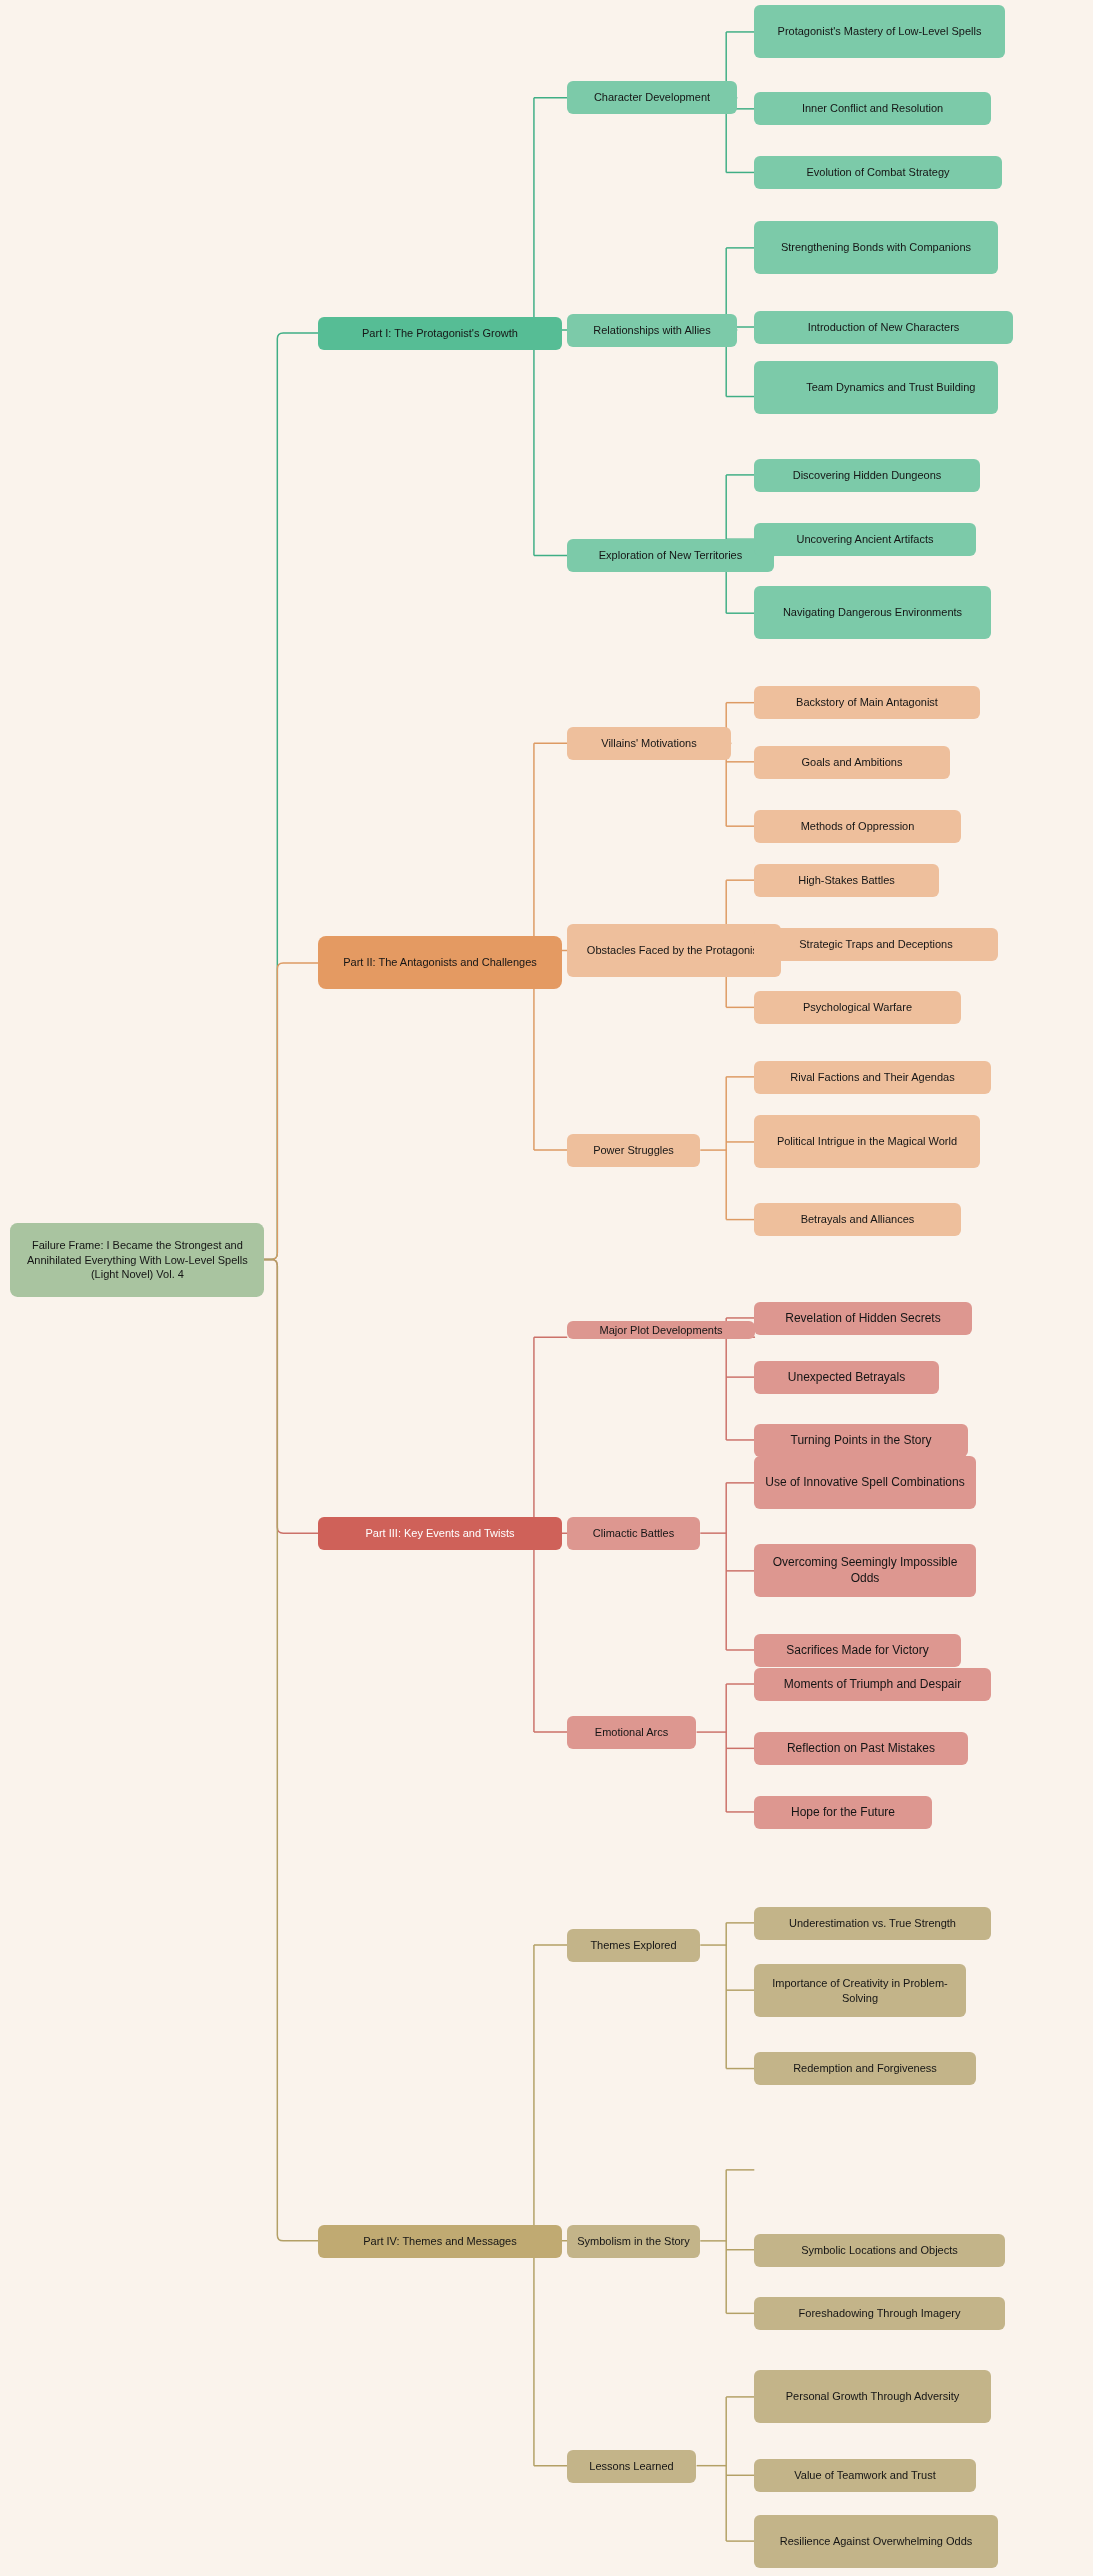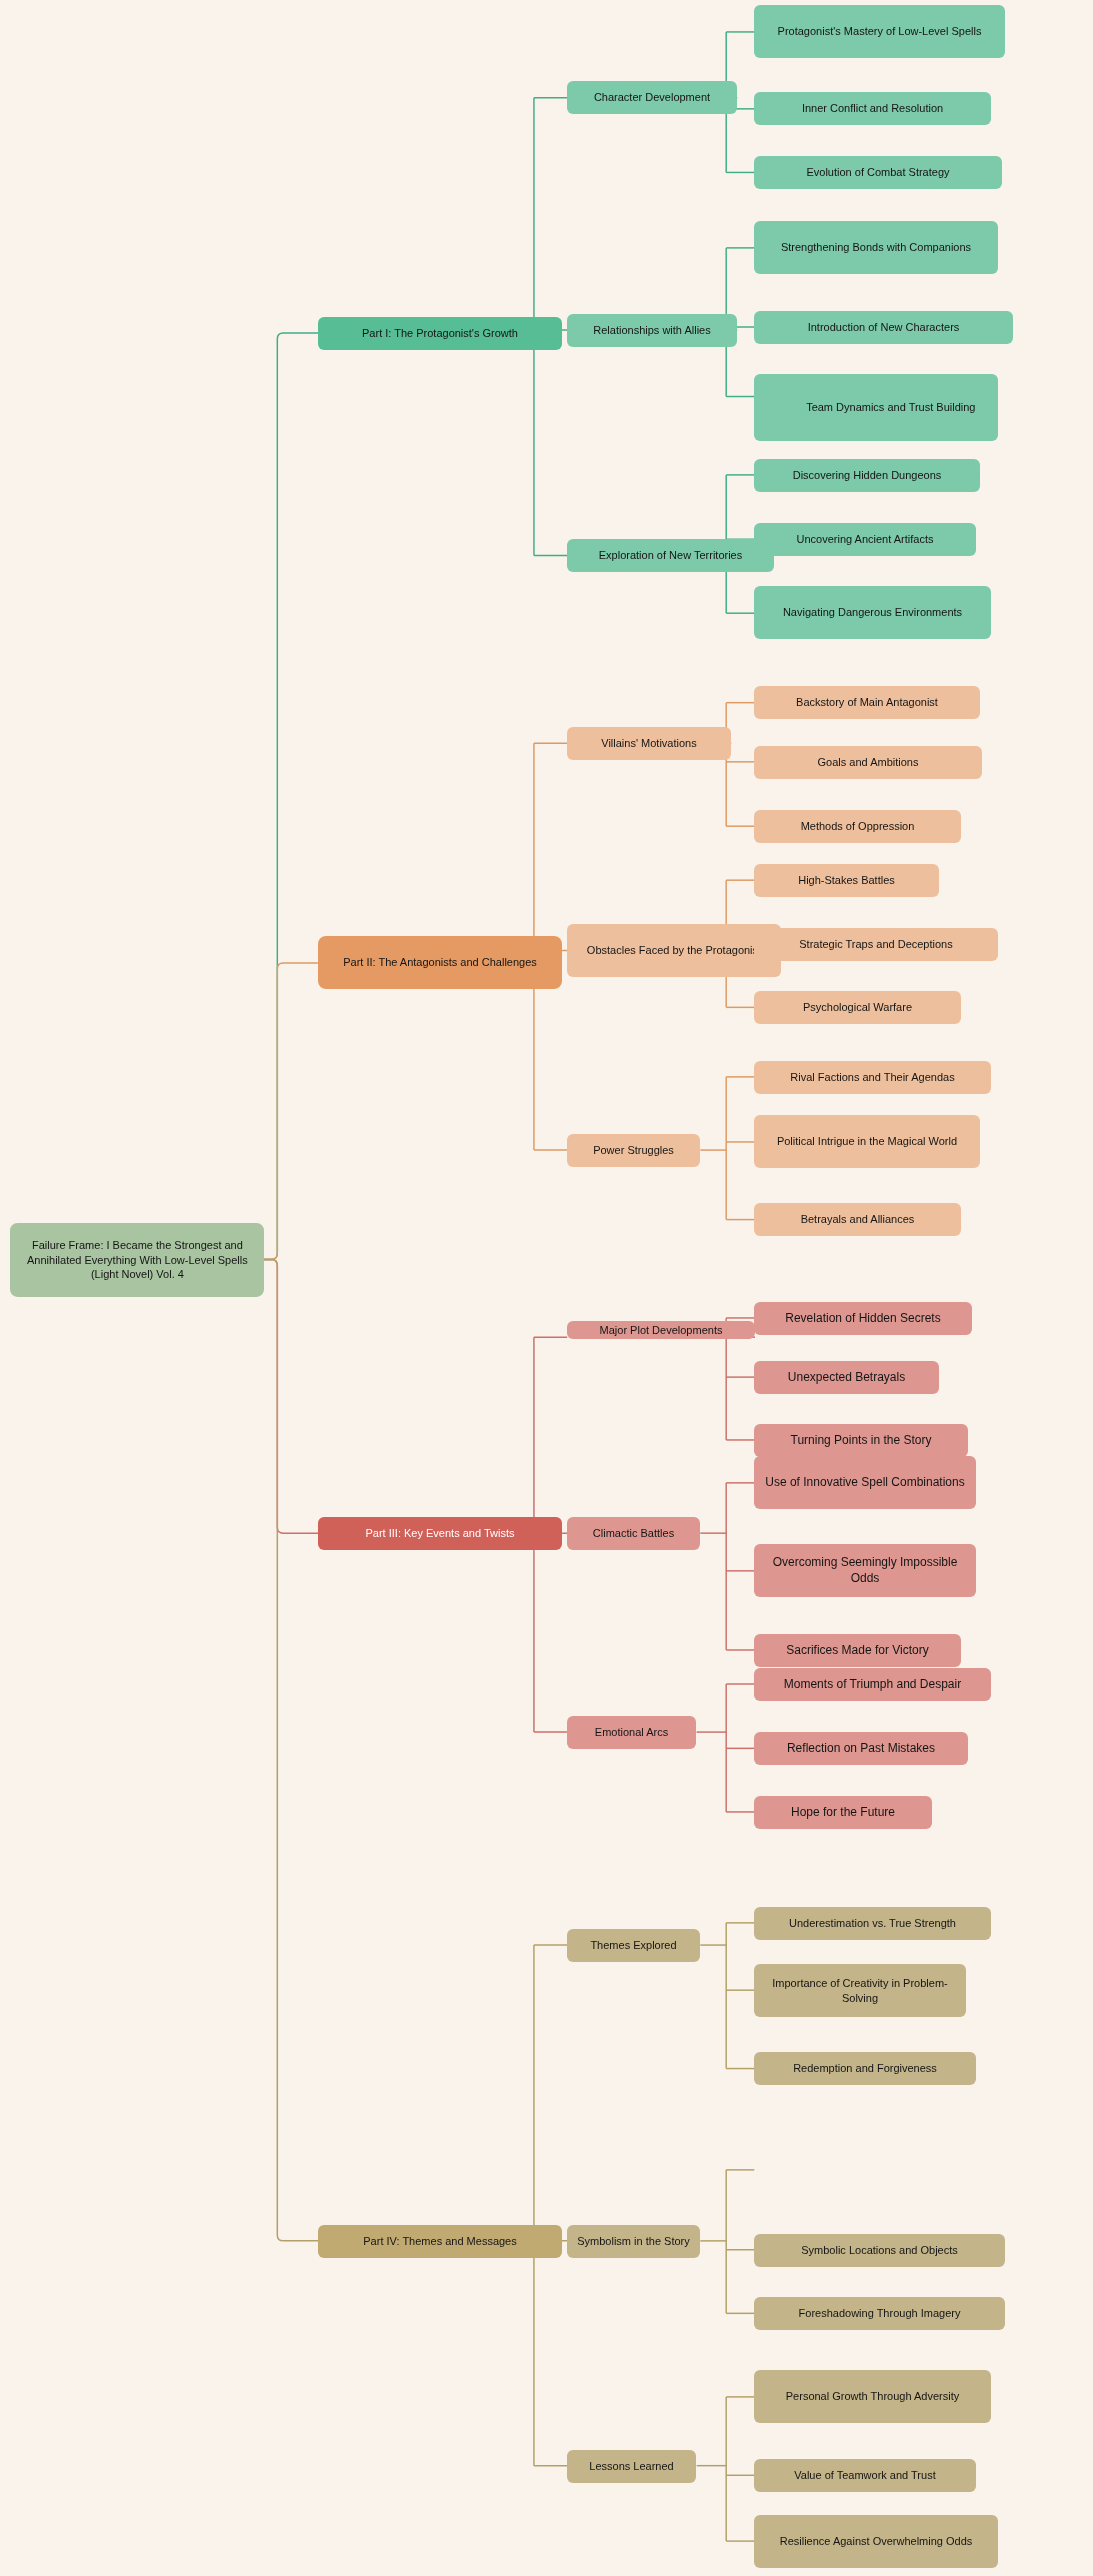--- a/index.html
+++ b/index.html
@@ -156,21 +156,21 @@
     </div>
     <div class="node p1sub" style="left: 567px; top: 314px; width: 170px; height: 33px;">
       <span>Relationships with Allies</span>
     </div>
     <div class="node p1leaf" style="left: 754px; top: 221px; width: 244px; height: 53px;">
       <span>Strengthening Bonds with Companions</span>
     </div>
     <div class="node p1leaf" style="left: 754px; top: 311px; width: 259px; height: 33px;">
       <span>Introduction of New Characters</span>
     </div>
-    <div class="node p1leaf" style="left: 754px; top: 374px; width: 244px; height: 67px; padding-left: 37px;">
+    <div class="node p1leaf" style="left: 754px; top: 361px; width: 244px; height: 53px; padding-left: 37px;">
       <span>Team Dynamics and Trust Building</span>
     </div>
     <div class="node p1sub" style="left: 567px; top: 539px; width: 207px; height: 33px;">
       <span>Exploration of New Territories</span>
     </div>
     <div class="node p1leaf" style="left: 754px; top: 459px; width: 226px; height: 33px;">
       <span>Discovering Hidden Dungeons</span>
     </div>
     <div class="node p1leaf" style="left: 754px; top: 523px; width: 222px; height: 33px;">
       <span>Uncovering Ancient Artifacts</span>
@@ -180,21 +180,21 @@
     </div>
     <div class="node p2main" style="left: 318px; top: 936px; width: 244px; height: 53px;">
       <span>Part II: The Antagonists and Challenges</span>
     </div>
     <div class="node p2sub" style="left: 567px; top: 727px; width: 164px; height: 33px;">
       <span>Villains' Motivations</span>
     </div>
     <div class="node p2leaf" style="left: 754px; top: 686px; width: 226px; height: 33px;">
       <span>Backstory of Main Antagonist</span>
     </div>
-    <div class="node p2leaf" style="left: 754px; top: 746px; width: 228px; height: 33px;">
+    <div class="node p2leaf" style="left: 754px; top: 746px; width: 196px; height: 33px;">
       <span>Goals and Ambitions</span>
     </div>
     <div class="node p2leaf" style="left: 754px; top: 810px; width: 207px; height: 33px;">
       <span>Methods of Oppression</span>
     </div>
     <div class="node p2sub" style="left: 567px; top: 924px; width: 214px; height: 53px;">
       <span>Obstacles Faced by the Protagonist</span>
     </div>
     <div class="node p2leaf" style="left: 754px; top: 864px; width: 185px; height: 33px;">
       <span>High-Stakes Battles</span>

